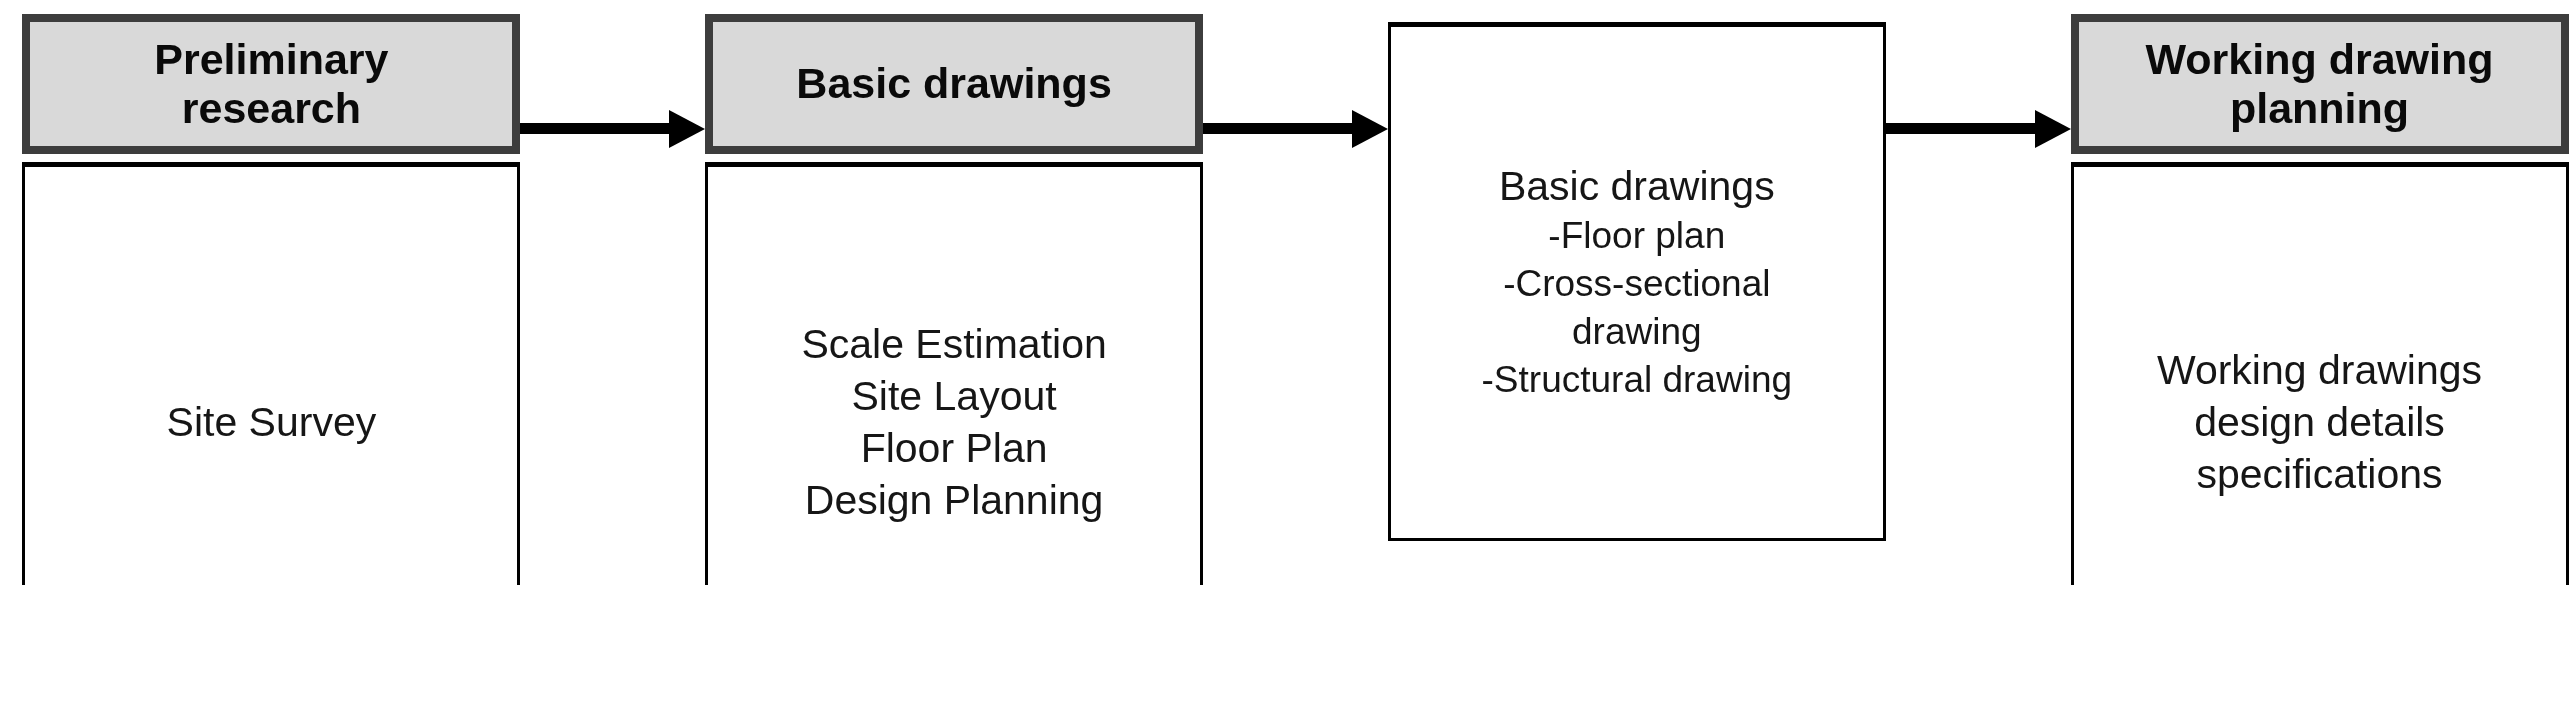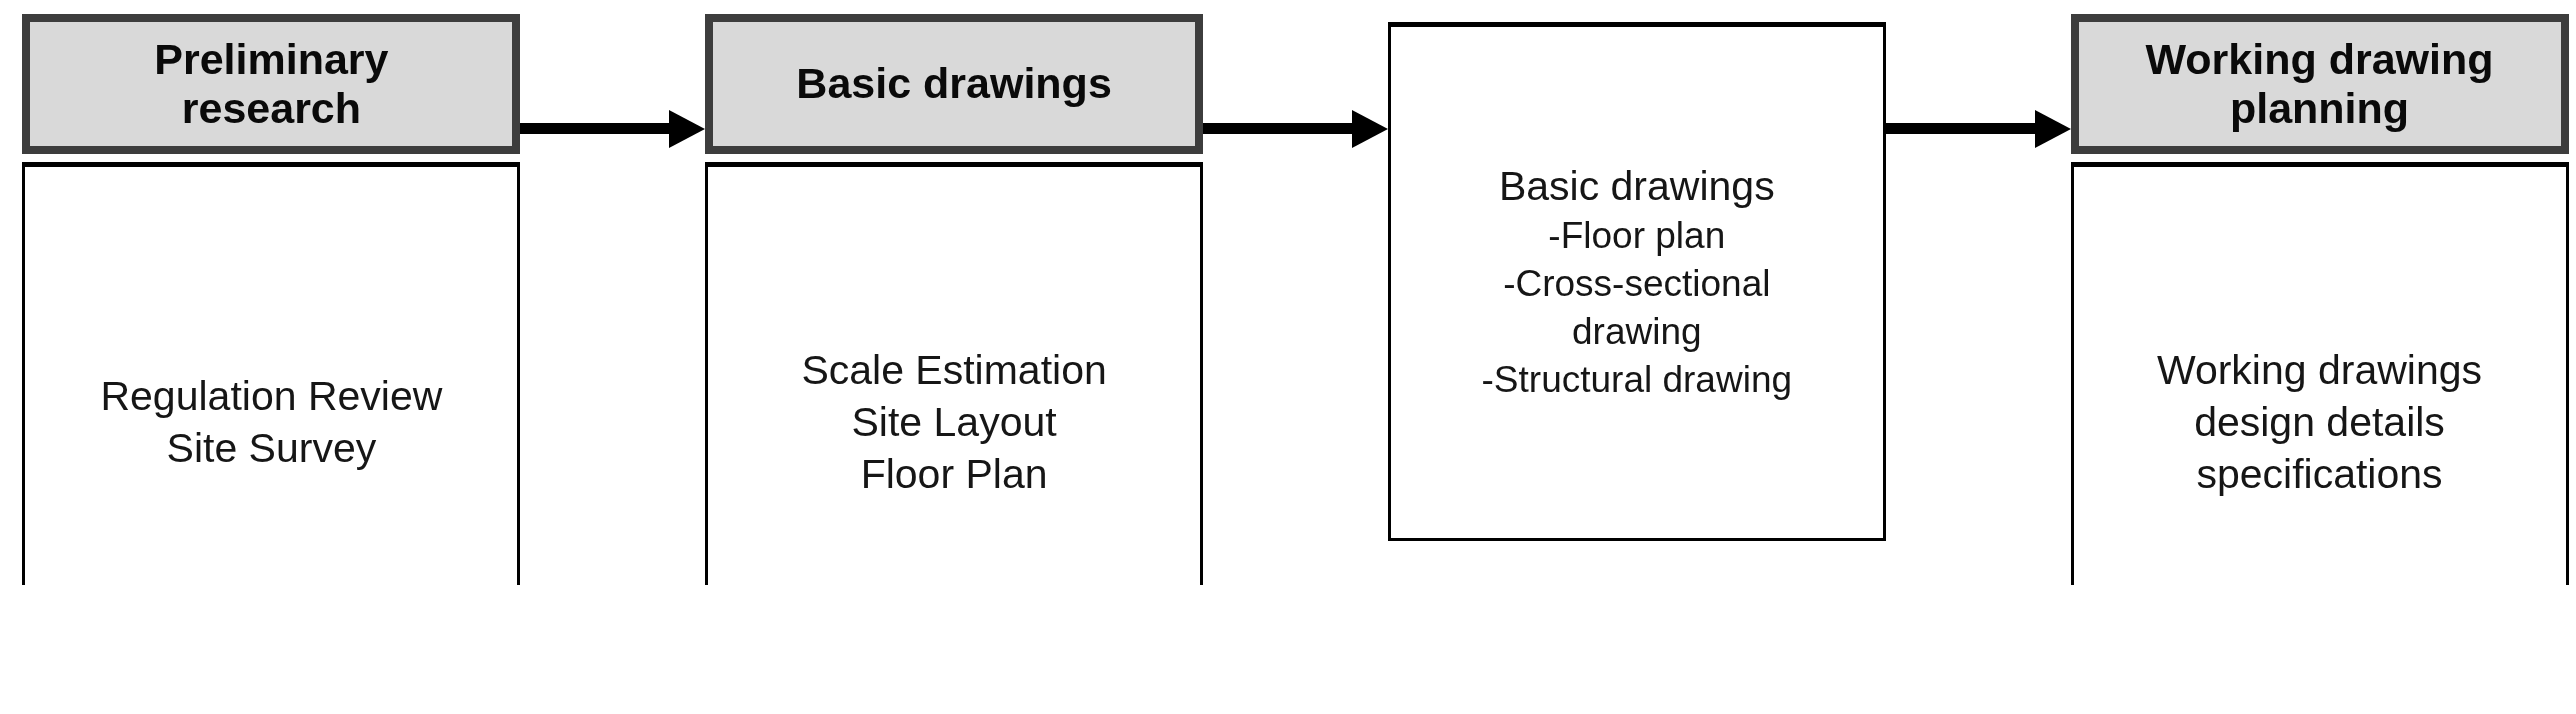--- a/index.html
+++ b/index.html
@@ -98,40 +98,40 @@
 <body>
 
 <div class="canvas">
   <div class="flow">
 
     <div class="stage">
       <div class="stage-header">
         <div class="stage-title">Preliminary research</div>
       </div>
       <div class="stage-body">
-        <div class="body-line">Regulation Review</div>
         <div class="body-line">Site Survey</div>
       </div>
     </div>
 
     <div class="connector">
       <div class="arrow">
         <div class="arrow-line"></div>
         <div class="arrow-head"></div>
       </div>
     </div>
 
     <div class="stage">
       <div class="stage-header">
         <div class="stage-title">Basic drawings</div>
       </div>
       <div class="stage-body">
         <div class="body-line">Scale Estimation</div>
         <div class="body-line">Site Layout</div>
         <div class="body-line">Floor Plan</div>
+        <div class="body-line">Design Planning</div>
       </div>
     </div>
 
     <div class="connector">
       <div class="arrow">
         <div class="arrow-line"></div>
         <div class="arrow-head"></div>
       </div>
     </div>
 

